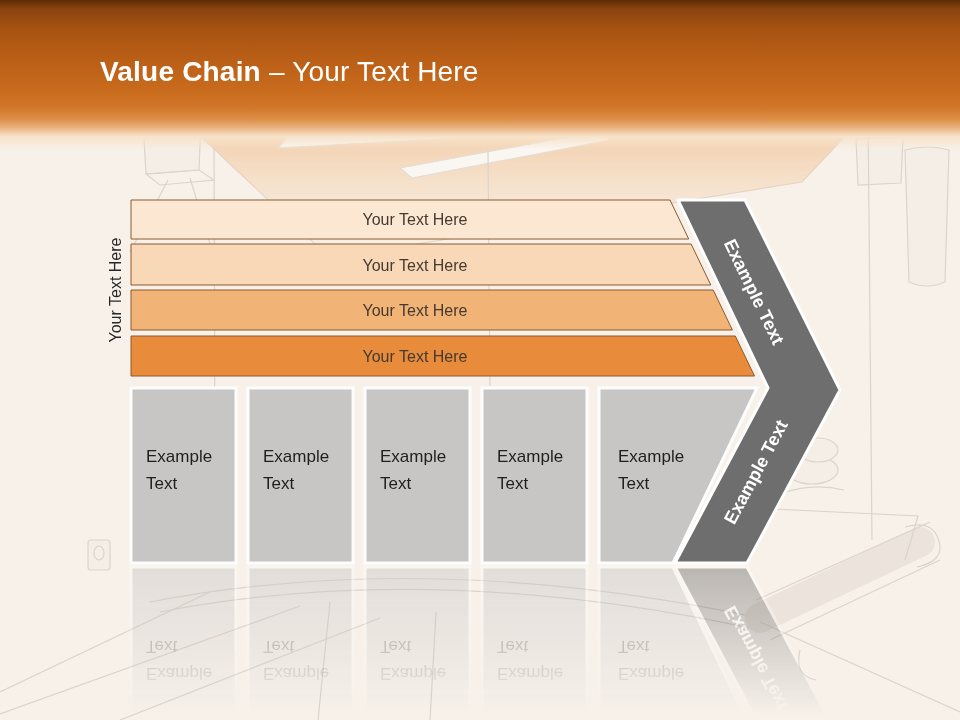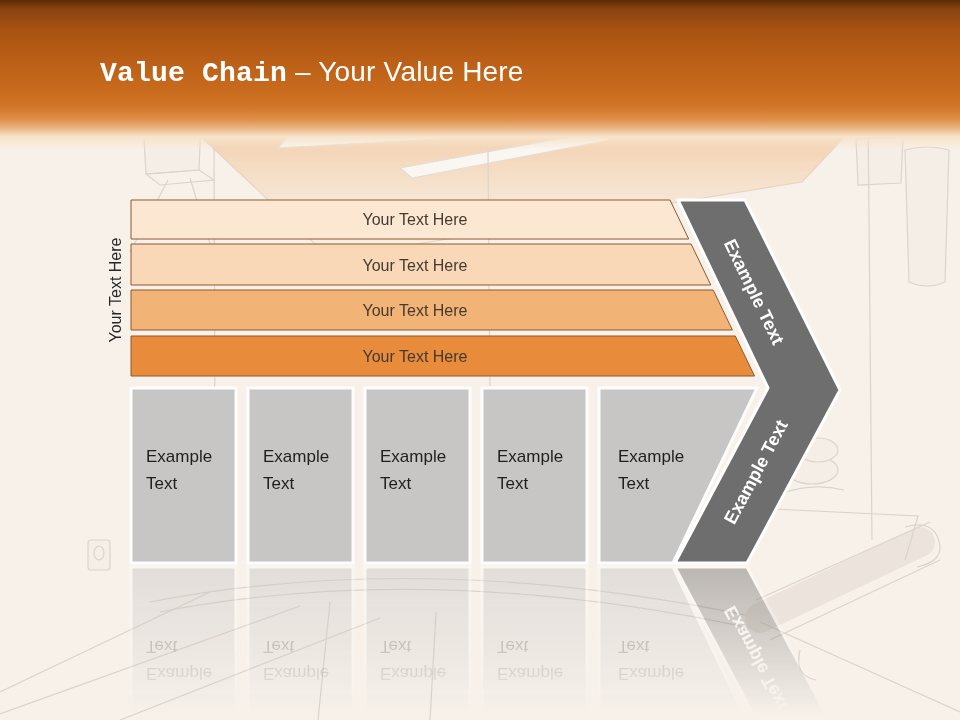--- a/index.html
+++ b/index.html
@@ -24,21 +24,21 @@
       #ecb98a 86%,
       #f7e3cb 91%,
       rgba(247,241,234,0) 100%);
     pointer-events:none;
   }
   .title{
     position:absolute;left:100px;top:56px;
     color:#ffffff;font-size:28px;letter-spacing:0.2px;
     white-space:nowrap;
   }
-  .title .bold{font-weight:bold;font-family:Liberation Mono, monospace;}
+  .title .bold{font-weight:bold;}
   .title .rest{font-weight:normal;}
   .bar-label{font-size:16px;fill:#443a30;}
   .box-label{font-size:17px;fill:#1f1f1f;}
   .arrow-label{font-size:18px;font-weight:bold;fill:#ffffff;}
   .side-label{font-size:16px;fill:#262626;}
 </style>
 </head>
 <body>
 
 <div class="slide">
@@ -134,16 +134,16 @@
 
     <g mask="url(#reflMask)">
       <use href="#diagram" xlink:href="#diagram" transform="translate(0,1130) scale(1,-1)"></use>
     </g>
   </svg>
 
   <div class="banner"></div>
 
   <div class="title">
     <span class="bold">Value Chain</span>
-    <span class="rest">– Your Value Here</span>
+    <span class="rest">– Your Text Here</span>
   </div>
 
 </div>
 
 </body></html>

